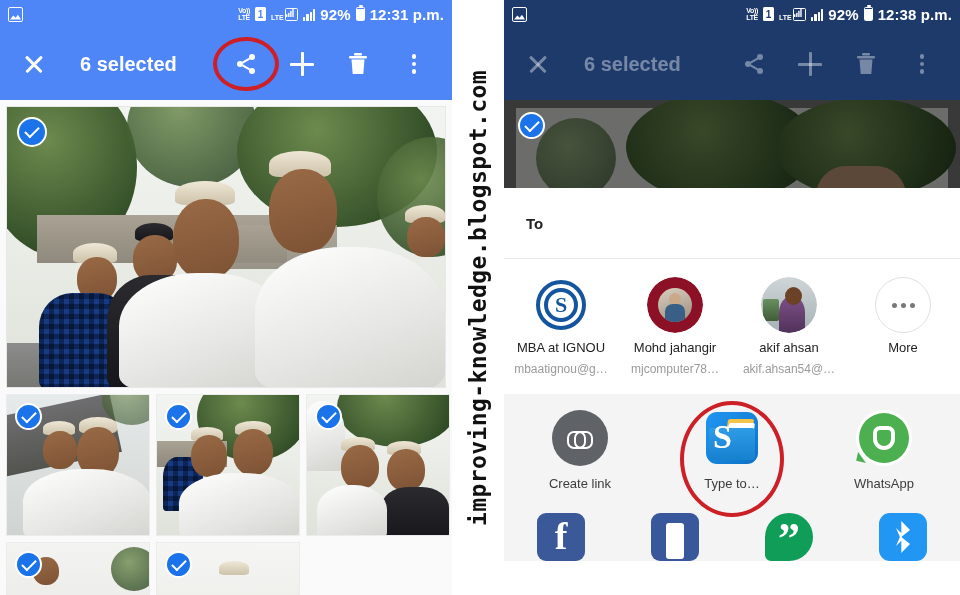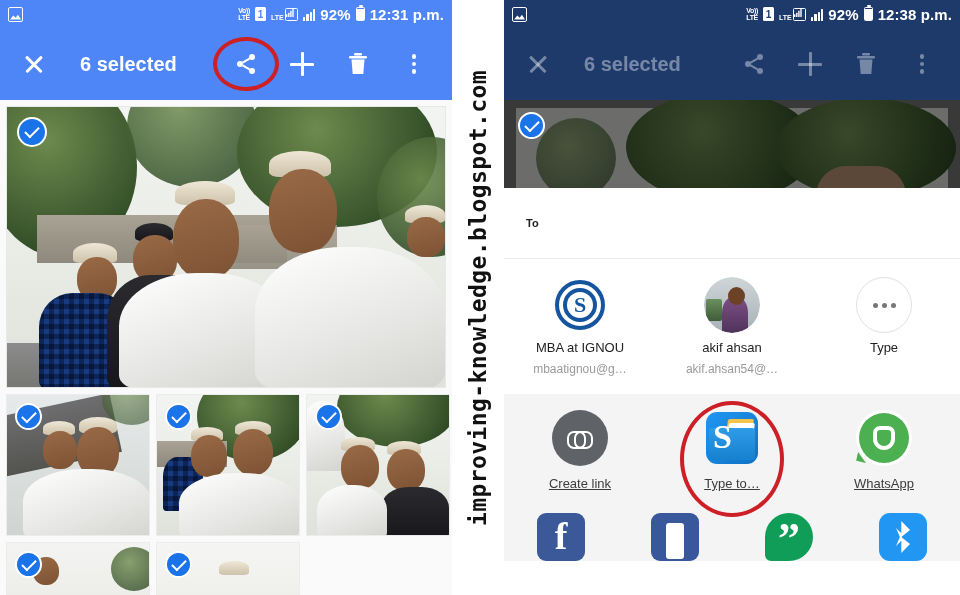--- a/index.html
+++ b/index.html
@@ -164,21 +164,21 @@
   }
   .dim-photos .veil {
     position: absolute; inset: 0; background: rgba(0,0,0,0.48); z-index: 3;
   }
   .dim-photos .check { z-index: 4; }
 
   .sheet { background: #ffffff; }
   .to-row {
     height: 70px; display: flex; align-items: center; padding: 0 22px; gap: 14px;
   }
-  .to-label { font-size: 11px; color: #222; font-weight: 600; }
+  .to-label { font-size: 15px; color: #222; font-weight: 600; }
   .to-input {
     border: 0; outline: none; flex: 1; font-size: 15px; color: #8d8d8d;
     font-family: "Liberation Sans", sans-serif; background: transparent;
   }
   .divider { height: 1px; background: #e8e8e8; }
 
   .contacts {
     display: flex; padding: 18px 0 18px 0; background: #fff;
   }
   .contact {
@@ -233,21 +233,21 @@
   .apps {
     background: #f4f4f4; padding: 16px 0 0 0; position: relative;
   }
   .apps-row { display: flex; }
   .app {
     flex: 1 1 0; display: flex; flex-direction: column; align-items: center; gap: 10px;
     position: relative; padding-bottom: 16px;
   }
   .app-ico { width: 56px; height: 56px; border-radius: 50%;
              display: flex; align-items: center; justify-content: center; }
-  .app-lbl { font-size: 13px; color: #3c3c3c; text-decoration: underline; }
+  .app-lbl { font-size: 13px; color: #3c3c3c; }
   .ring-red {
     position: absolute; left: 50%; top: 50%; transform: translate(-50%,-50%);
     width: 104px; height: 116px; border: 4px solid #cc1f26; border-radius: 50%;
     pointer-events: none; z-index: 9;
   }
   .link-ico { background: #5f6368; }
   .chain {
     width: 26px; height: 14px; position: relative;
   }
   .chain::before, .chain::after {
@@ -575,40 +575,49 @@
             <span class="ignou">
               <span class="ring r1"></span>
                 <span class="ring r2"></span>
               <span class="s">S</span>
             </span>
           </span>
           <span class="c-name">MBA at IGNOU</span>
           <span class="c-mail">mbaatignou@g…</span>
         </div>
 
+        <div class="contact">
+          <span class="avatar">
+            <span class="mjc">
+                <span class="inner"></span>
+              </span>
+          </span>
+          <span class="c-name">Mohd jahangir</span>
+          <span class="c-mail">mjcomputer78…</span>
+        </div>
 
         <div class="contact">
           <span class="avatar">
             <span class="akif">
               <span class="p-screen"></span>
                 <span class="p-body"></span>
                 <span class="p-head"></span>
             </span>
           </span>
           <span class="c-name">akif ahsan</span>
           <span class="c-mail">akif.ahsan54@…</span>
         </div>
 
         <div class="contact">
           <span class="more-circle">
               <i></i>
               <i></i>
               <i></i>
             </span>
-          <span class="c-name">Type</span>
+          <span class="c-name">More</span>
           <span class="c-mail"></span>
         </div>
 
       </div>
 
       <div class="apps">
 
         <div class="apps-row">
 
           <div class="app">

